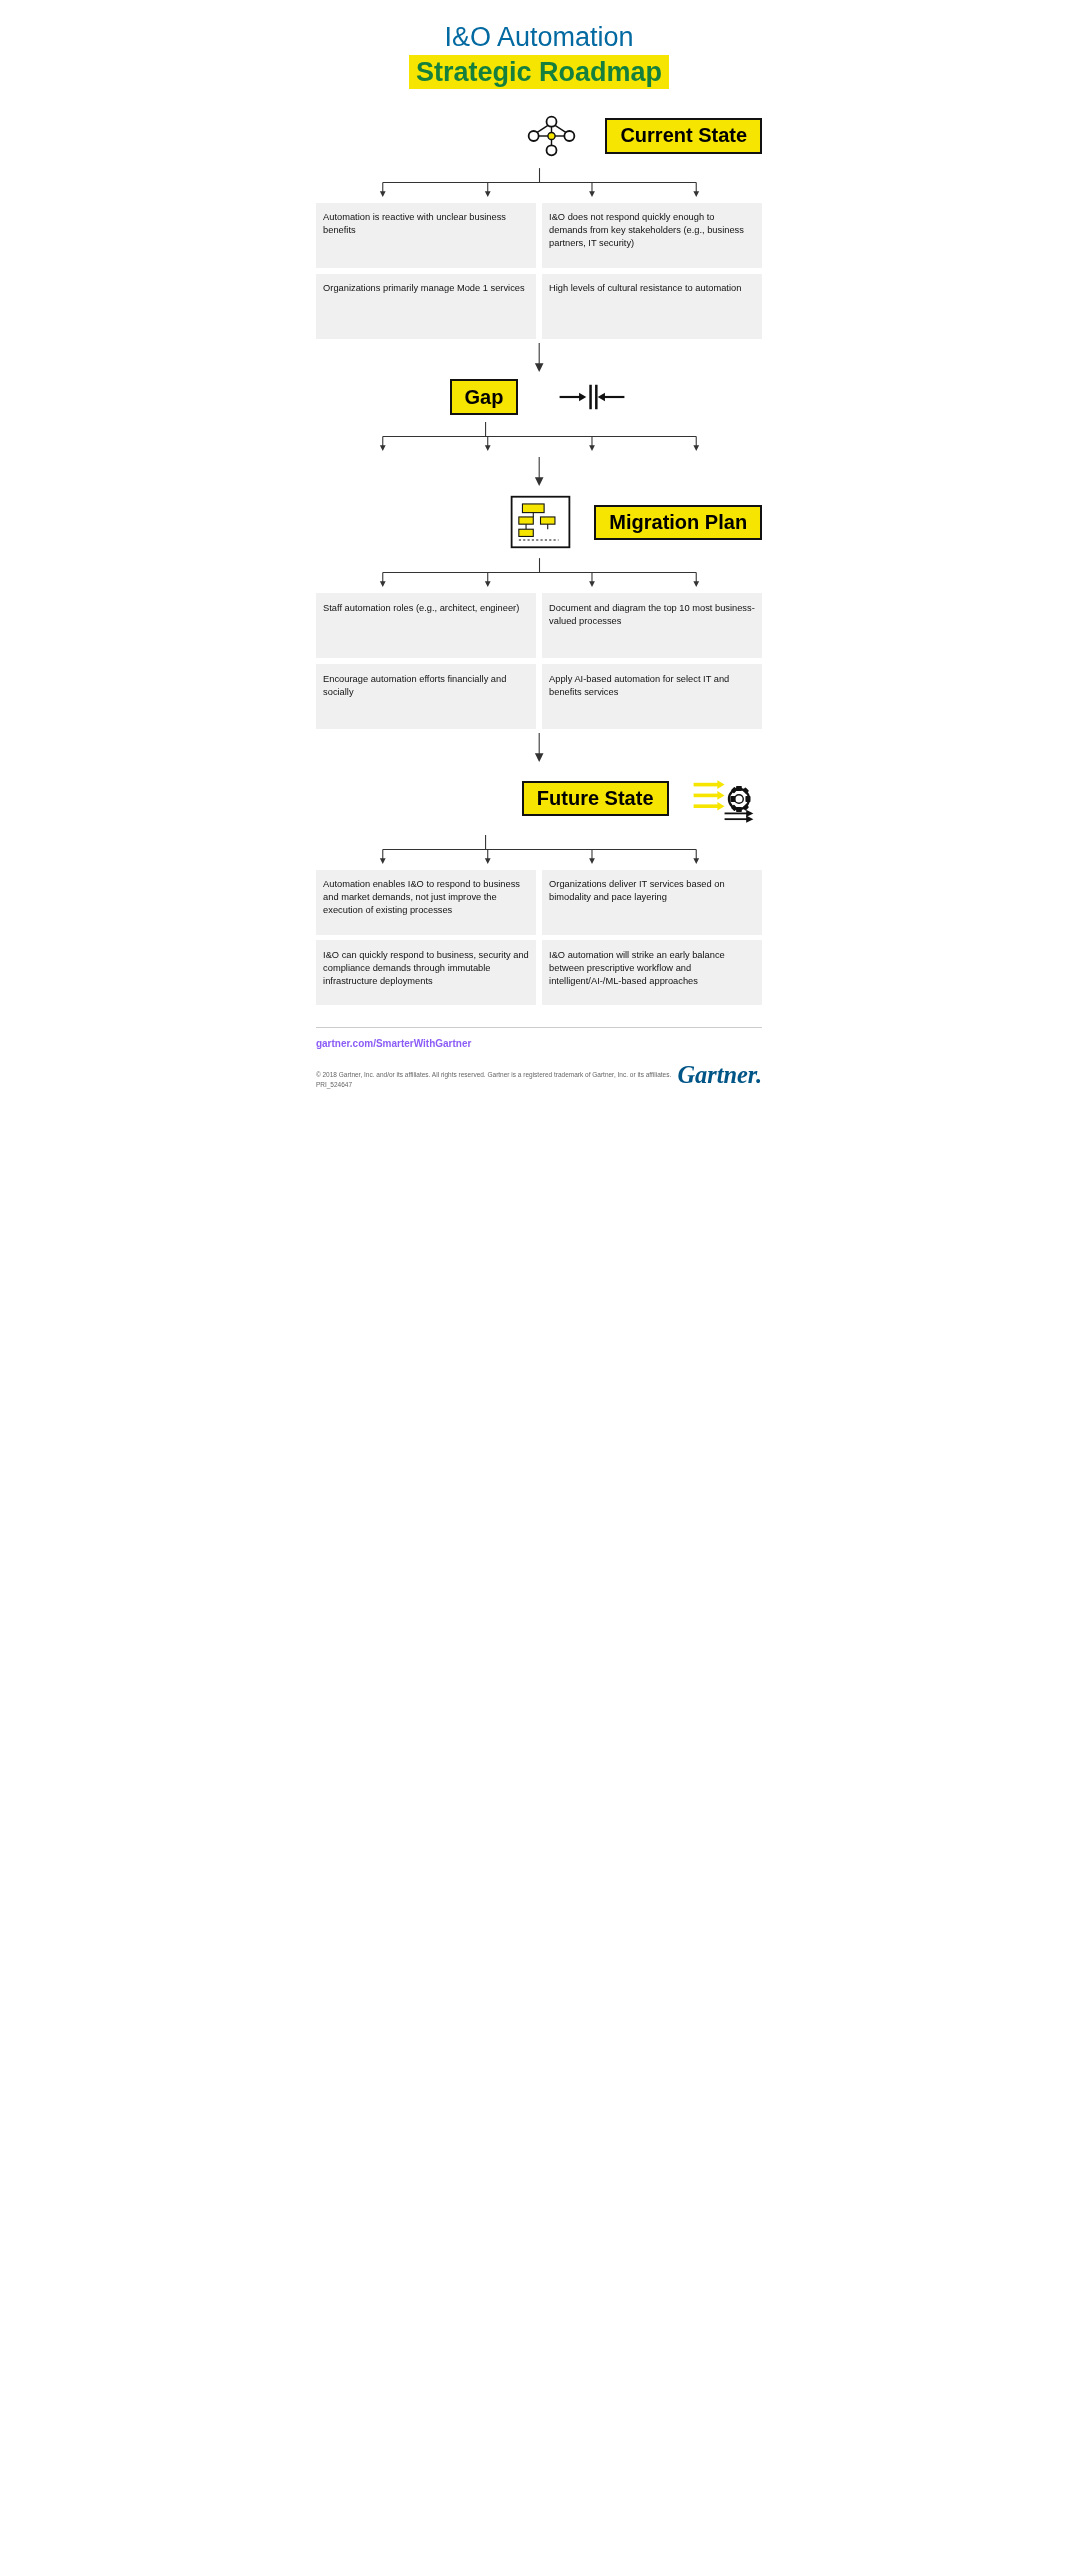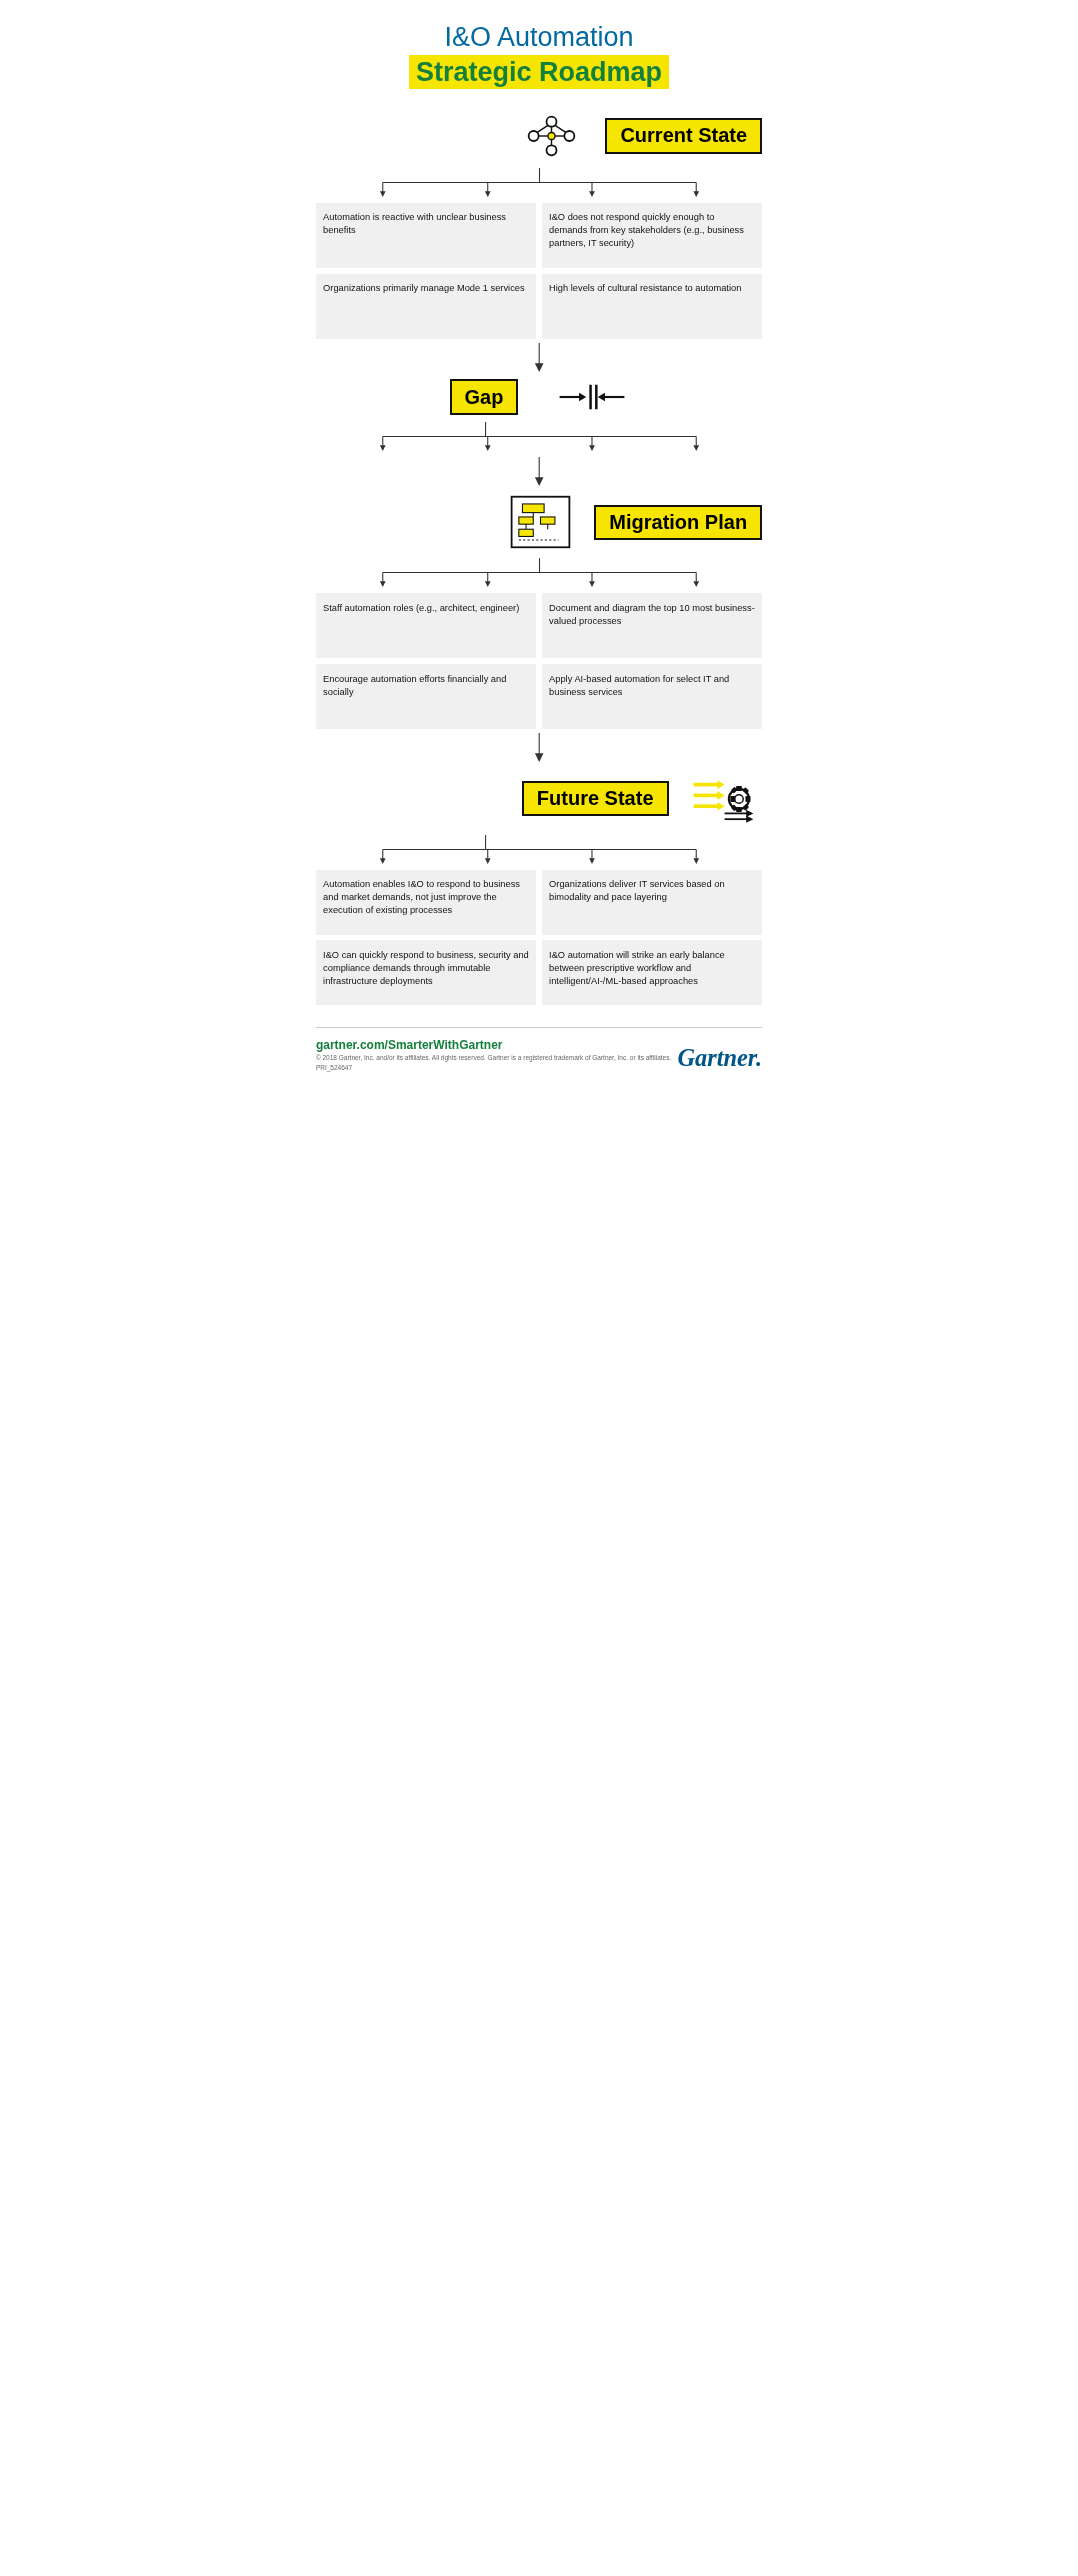--- a/index.html
+++ b/index.html
@@ -106,25 +106,25 @@
       border-top: 0.7px solid #ccc;
       padding-top: 10px;
       display: flex;
       justify-content: space-between;
       align-items: flex-end;
     }
     .footer-left {
       font-size: 9.3px;
     }
     .footer-url {
-      font-size: 12px;
+      font-size: 10px;
       font-weight: 700;
-      color: #15803d;
+      color: #8b5cf6;
       display: block;
-      margin-bottom: 0;
+      margin-bottom: 20px;
     }
     .footer-copy {
       font-size: 6.5px;
       color: #666;
       max-width: 216px;
       line-height: 1.4;
     }
     .gartner-logo {
       font-size: 24.4px;
       font-weight: 900;
@@ -281,21 +281,21 @@
         <polygon points="363,40 359,32 367,32" fill="#333"></polygon>
         <line x1="508" y1="20" x2="508" y2="34" stroke="#333" stroke-width="1.5"></line>
         <polygon points="508,40 504,32 512,32" fill="#333"></polygon>
       </svg>
     </div>
 
     <div class="cards-grid">
       <div class="card">Staff automation roles (e.g., architect, engineer)</div>
       <div class="card">Document and diagram the top 10 most business-valued processes</div>
       <div class="card">Encourage automation efforts financially and socially</div>
-      <div class="card">Apply AI-based automation for select IT and business services</div>
+      <div class="card">Apply AI-based automation for select IT and benefits services</div>
     </div>
 
     <div class="vertical-arrow">
       <svg width="14.4" height="29" viewBox="0 0 20 40">
         <line x1="10" y1="0" x2="10" y2="30" stroke="#333" stroke-width="1.5"></line>
         <polygon points="10,40 4,28 16,28" fill="#333"></polygon>
       </svg>
     </div>
   </div>
 

